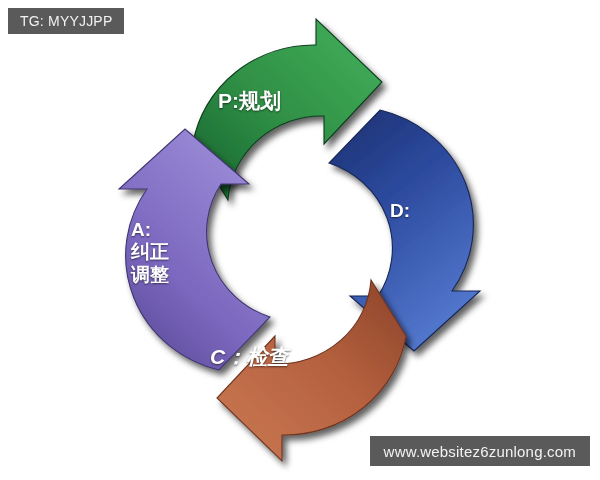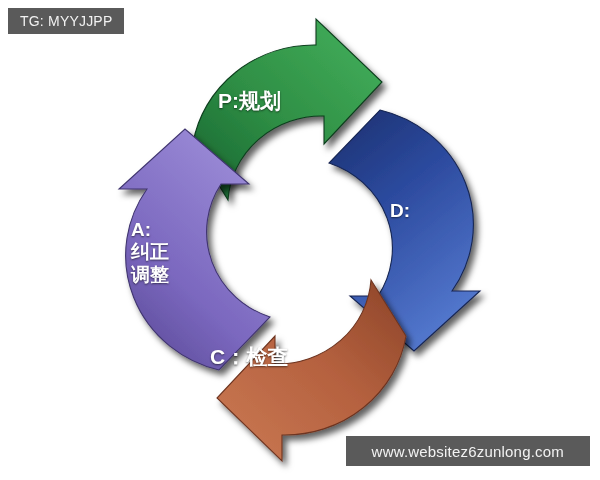--- a/index.html
+++ b/index.html
@@ -31,21 +31,21 @@
     left: 8px;
     top: 8px;
     height: 26px;
     padding: 0 12px;
     font-size: 14px;
   }
   #wm-bottom {
     right: 10px;
     bottom: 14px;
     height: 30px;
-    padding: 0 26px;
+    padding: 0 14px;
     font-size: 15px;
   }
 
   
   #diagram-stage {
     position: absolute;
     left: 0;
     top: 0;
     width: 600px;
     height: 480px;
@@ -82,20 +82,21 @@
     left: 390px;
     top: 200px;
     width: 72px;
     font-size: 19px;
   }
   #label-check {
     left: 210px;
     top: 345px;
     width: 160px;
     font-size: 21px;
+    font-style: italic;
   }
   #label-act {
     left: 131px;
     top: 219px;
     width: 74px;
     font-size: 19px;
   }
 
   
   #center-hub {

